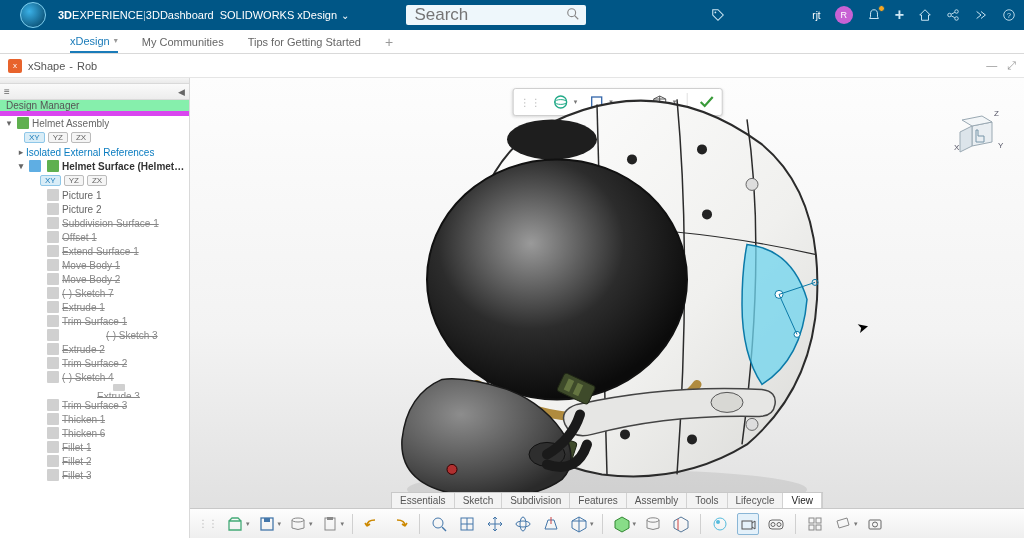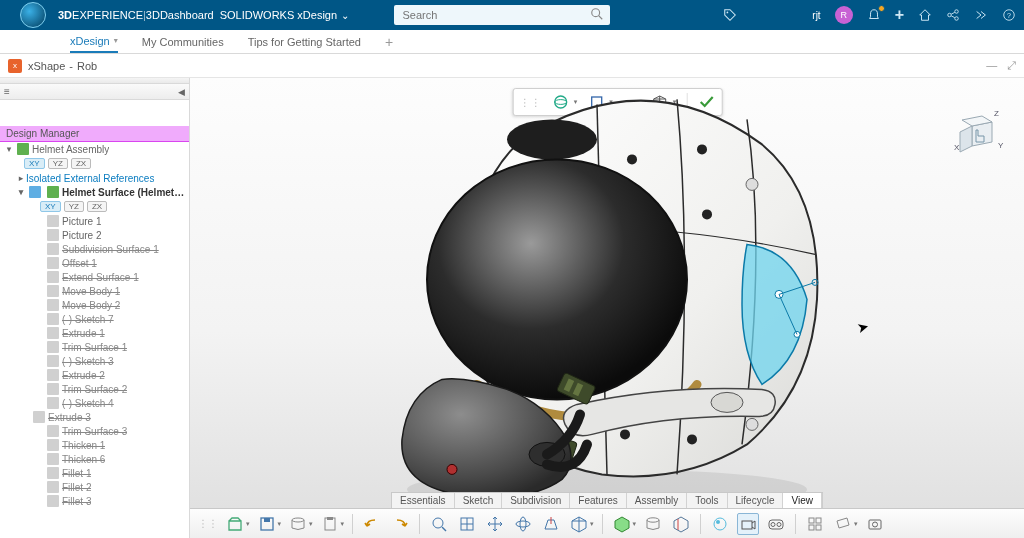--- a/index.html
+++ b/index.html
@@ -6,21 +6,21 @@
 body { font-family: Arial, sans-serif; font-size: 11px; color: #333; background: #fff; width: 1024px; height: 538px; overflow: hidden; position: relative; }
 
 
 .header-bar { background: #005686; height: 30px; display: flex; align-items: center; color: #fff; padding: 0 8px; }
 .ds-logo { width: 50px; height: 30px; display: flex; align-items: center; justify-content: center; }
 .ds-logo-circle { width: 26px; height: 26px; border-radius: 50%; background: radial-gradient(circle at 35% 35%, #3ab0e6, #003b5c); border: 1px solid #7fd0f0; position: relative; }
 .header-title { font-size: 11px; display: flex; align-items: center; gap: 0; }
 .header-title .bold { font-weight: bold; }
 .header-title .chev { font-size: 10px; margin-left: 4px; }
 .search-wrap { margin-left: auto; margin-right: auto; position: relative; left: -30px; }
-.search-input { width: 216px; height: 20px; border: none; border-radius: 2px; padding: 0 24px 0 8px; font-size: 11px; background: #eef7fb; color: #666; }
+.search-input { width: 180px; height: 20px; border: none; border-radius: 2px; padding: 0 24px 0 8px; font-size: 17px; background: #eef7fb; color: #666; }
 .search-icon-btn { position: absolute; right: 4px; top: 2px; width: 16px; height: 16px; color: #888; }
 .tag-icon { margin-left: 8px; color: #cfe8f5; }
 .header-right { display: flex; align-items: center; gap: 14px; margin-left: auto; }
 .header-right .icon { color: #cfe8f5; cursor: pointer; font-size: 13px; position: relative; }
 .avatar { width: 18px; height: 18px; border-radius: 50%; background: #c862d4; display: flex; align-items: center; justify-content: center; font-size: 9px; color: #fff; }
 .badge-dot { position: absolute; top: -3px; right: -4px; width: 7px; height: 7px; background: #f5a623; border-radius: 50%; border: 1px solid #005686; }
 
 
 .tab-strip { height: 24px; background: #fff; border-bottom: 1px solid #d9d9d9; display: flex; align-items: center; padding-left: 70px; gap: 24px; font-size: 11px; color: #666; }
 .tab-strip .tab { cursor: pointer; display: flex; align-items: center; gap: 4px; height: 100%; }
@@ -34,21 +34,21 @@
 .doc-bar .right-controls { margin-left: auto; display: flex; gap: 10px; color: #999; }
 
 
 .main { display: flex; height: calc(538px - 30px - 24px - 24px); position: relative; }
 
 
 .side-panel { width: 190px; border-right: 1px solid #d9d9d9; background: #fff; display: flex; flex-direction: column; font-size: 10px; }
 .panel-drag { height: 6px; background: linear-gradient(#f5f5f5,#e9e9e9); border-bottom: 1px solid #d9d9d9; }
 .panel-head { height: 16px; background: linear-gradient(#fafafa,#ededed); border-bottom: 1px solid #d9d9d9; display: flex; align-items: center; padding: 0 4px; color: #666; }
 .panel-head .spacer { flex: 1; }
-.panel-title { height: 16px; background: #f0abfc; border-bottom: 1px solid #d946ef; padding: 0 6px; display: flex; align-items: center; color: #555; margin-top: 26px; }
+.panel-title { height: 16px; background: #86efac; border-bottom: 5px solid #d946ef; padding: 0 6px; display: flex; align-items: center; color: #555; }
 .tree { flex: 1; overflow-y: auto; }
 .tree-row { display: flex; align-items: center; height: 14px; padding: 0 4px; color: #666; white-space: nowrap; cursor: pointer; }
 .tree-row .tw { width: 10px; text-align: center; color: #666; font-size: 9px; }
 .tree-row .ic { width: 12px; height: 12px; margin: 0 3px; display: inline-block; background: #d0d0d0; border-radius: 1px; }
 .tree-row .ic.green { background: #5fb04f; }
 .tree-row .ic.blue { background: #5faee3; }
 .tree-row.bold { font-weight: bold; color: #333; }
 .tree-row.blue-text { color: #0a7cc0; }
 .tree-row.strike { text-decoration: line-through; color: #888; }
 .tree-row .lbl { overflow: hidden; text-overflow: ellipsis; }
@@ -247,37 +247,37 @@
             <span class="lbl">(-) Sketch 7</span>
           </div>
           <div class="tree-row strike" style="padding-left: 44px;">
             <span class="ic"></span>
             <span class="lbl">Extrude 1</span>
           </div>
           <div class="tree-row strike" style="padding-left: 44px;">
             <span class="ic"></span>
             <span class="lbl">Trim Surface 1</span>
           </div>
-          <div class="tree-row strike" style="padding-left: 44px;">
+          <div class="tree-row strike" style="padding-left: 44px; gap: 44px;">
             <span class="ic"></span>
             <span class="lbl">(-) Sketch 3</span>
           </div>
           <div class="tree-row strike" style="padding-left: 44px;">
             <span class="ic"></span>
             <span class="lbl">Extrude 2</span>
           </div>
           <div class="tree-row strike" style="padding-left: 44px;">
             <span class="ic"></span>
             <span class="lbl">Trim Surface 2</span>
           </div>
           <div class="tree-row strike" style="padding-left: 44px;">
             <span class="ic"></span>
             <span class="lbl">(-) Sketch 4</span>
           </div>
-          <div class="tree-row strike" style="padding-left: 30px;">
+          <div class="tree-row strike" style="padding-left: 52px; flex-direction: column;">
             <span class="ic"></span>
             <span class="lbl">Extrude 3</span>
           </div>
           <div class="tree-row strike" style="padding-left: 44px;">
             <span class="ic"></span>
             <span class="lbl">Trim Surface 3</span>
           </div>
           <div class="tree-row strike" style="padding-left: 44px;">
             <span class="ic"></span>
             <span class="lbl">Thicken 1</span>

